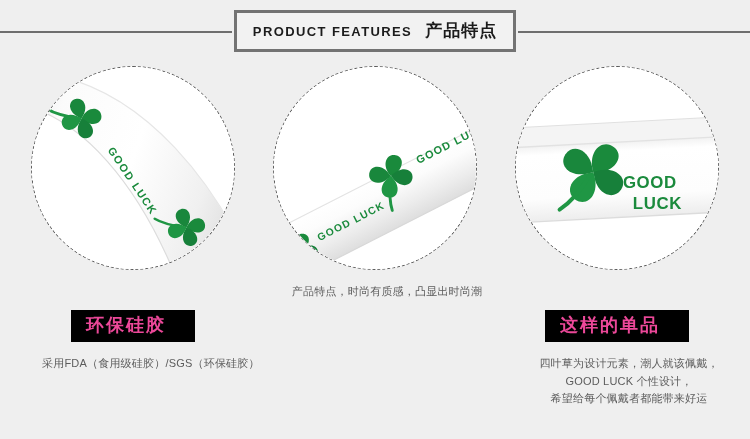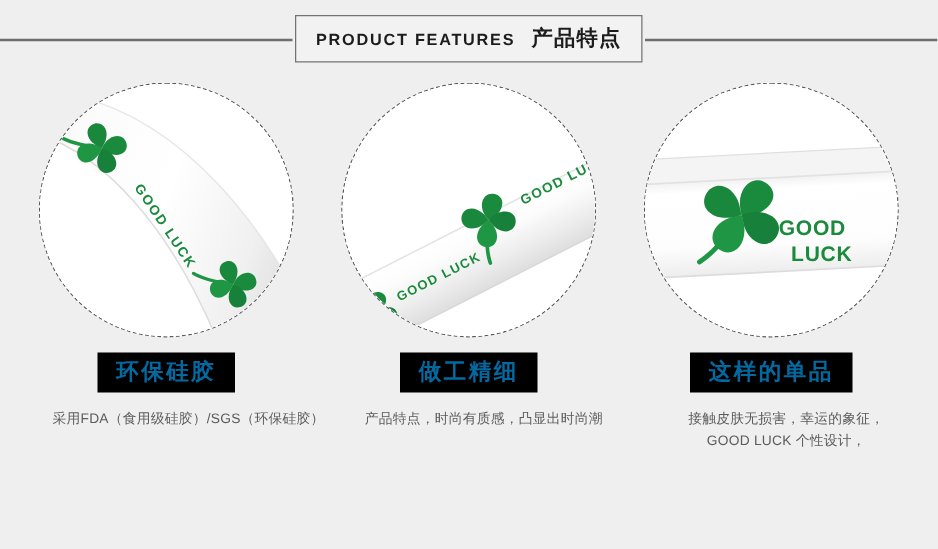--- a/index.html
+++ b/index.html
@@ -32,21 +32,21 @@
 
   .rule {
     flex: 1 1 auto;
     height: 2px;
     background: #6e6e6e;
     margin-top: 1px;
   }
 
   #header-box {
     flex: 0 0 auto;
-    border: 1px solid #737373;
+    border: 3px solid #737373;
     background: #f2f2f2;
     padding: 6px 16px 7px 16px;
     margin: 0 2px;
     display: flex;
     align-items: baseline;
     gap: 13px;
     white-space: nowrap;
   }
 
   #header-title-en {
@@ -90,27 +90,27 @@
     background: #ffffff;
     overflow: hidden;
     position: relative;
     flex: 0 0 auto;
   }
 
   .photo-circle svg { display: block; width: 100%; height: 100%; }
 
   
   .feature-label {
-    margin-top: 12px;
+    margin-top: 40px;
     background: #000000;
-    color: #0369a1;
+    color: #ec4899;
     font-size: 18px;
     font-weight: bold;
     letter-spacing: 2px;
-    padding: 5px 15px 6px 15px;
+    padding: 5px 29px 6px 15px;
     line-height: 1.15;
     white-space: nowrap;
   }
 
   
   .feature-desc {
     margin-top: 13px;
     font-size: 11px;
     line-height: 1.62;
     color: #5c5c5c;
@@ -206,21 +206,20 @@
 
         <g transform="translate(26,186) rotate(-27) scale(0.55)">
           <path d="M0,0 C-6,-22 10,-34 21,-25 C30,-18 26,-5 10,0 Z" fill="#1a8a3c"></path>
           <path d="M0,0 C22,-8 36,6 28,18 C21,28 7,24 2,9 Z" fill="#17803a"></path>
           <path d="M0,0 C8,22 -6,36 -18,28 C-28,21 -24,7 -9,2 Z" fill="#1f9644"></path>
           <path d="M0,0 C-22,8 -36,-6 -28,-18 C-21,-28 -7,-24 -2,-9 Z" fill="#19873c"></path>
         </g>
         <text transform="translate(46,176) rotate(-27)" font-family="Liberation Sans, sans-serif" font-size="10.5" font-weight="bold" letter-spacing="1.2" fill="#1a8a3c">GOOD LUCK</text>
       </svg>
     </div>
-    <div class="feature-label">做工精细</div>
     <div class="feature-desc">
       <span class="line">产品特点，时尚有质感，凸显出时尚潮</span>
     </div>
   </div>
 
   <div class="feature-col">
     <div class="photo-circle">
       <svg viewBox="0 0 204 204">
         <defs>
           <linearGradient id="bandC" x1="0" y1="0" x2="0" y2="1">
@@ -245,18 +244,19 @@
           <path d="M0,0 C8,22 -6,36 -18,28 C-28,21 -24,7 -9,2 Z" fill="#1f9644"></path>
           <path d="M0,0 C-22,8 -36,-6 -28,-18 C-21,-28 -7,-24 -2,-9 Z" fill="#19873c"></path>
           <path d="M-3,3 C-14,20 -22,30 -34,38" stroke="#1f9644" stroke-width="4" fill="none" stroke-linecap="round"></path>
         </g>
         <text x="108" y="122" font-family="Liberation Sans, sans-serif" font-size="17" font-weight="bold" letter-spacing="0.6" fill="#1a8a3c">GOOD</text>
         <text x="118" y="143" font-family="Liberation Sans, sans-serif" font-size="17" font-weight="bold" letter-spacing="0.6" fill="#1a8a3c">LUCK</text>
       </svg>
     </div>
     <div class="feature-label">这样的单品</div>
     <div class="feature-desc">
-      <span class="line">接触皮肤无损害，幸运的象征，</span>
+      <span class="line">四叶草为设计元素，潮人就该佩戴，</span>
       <span class="line">GOOD LUCK 个性设计，</span>
+      <span class="line">希望给每个佩戴者都能带来好运</span>
     </div>
   </div>
 
 </div>
 
 </body></html>

